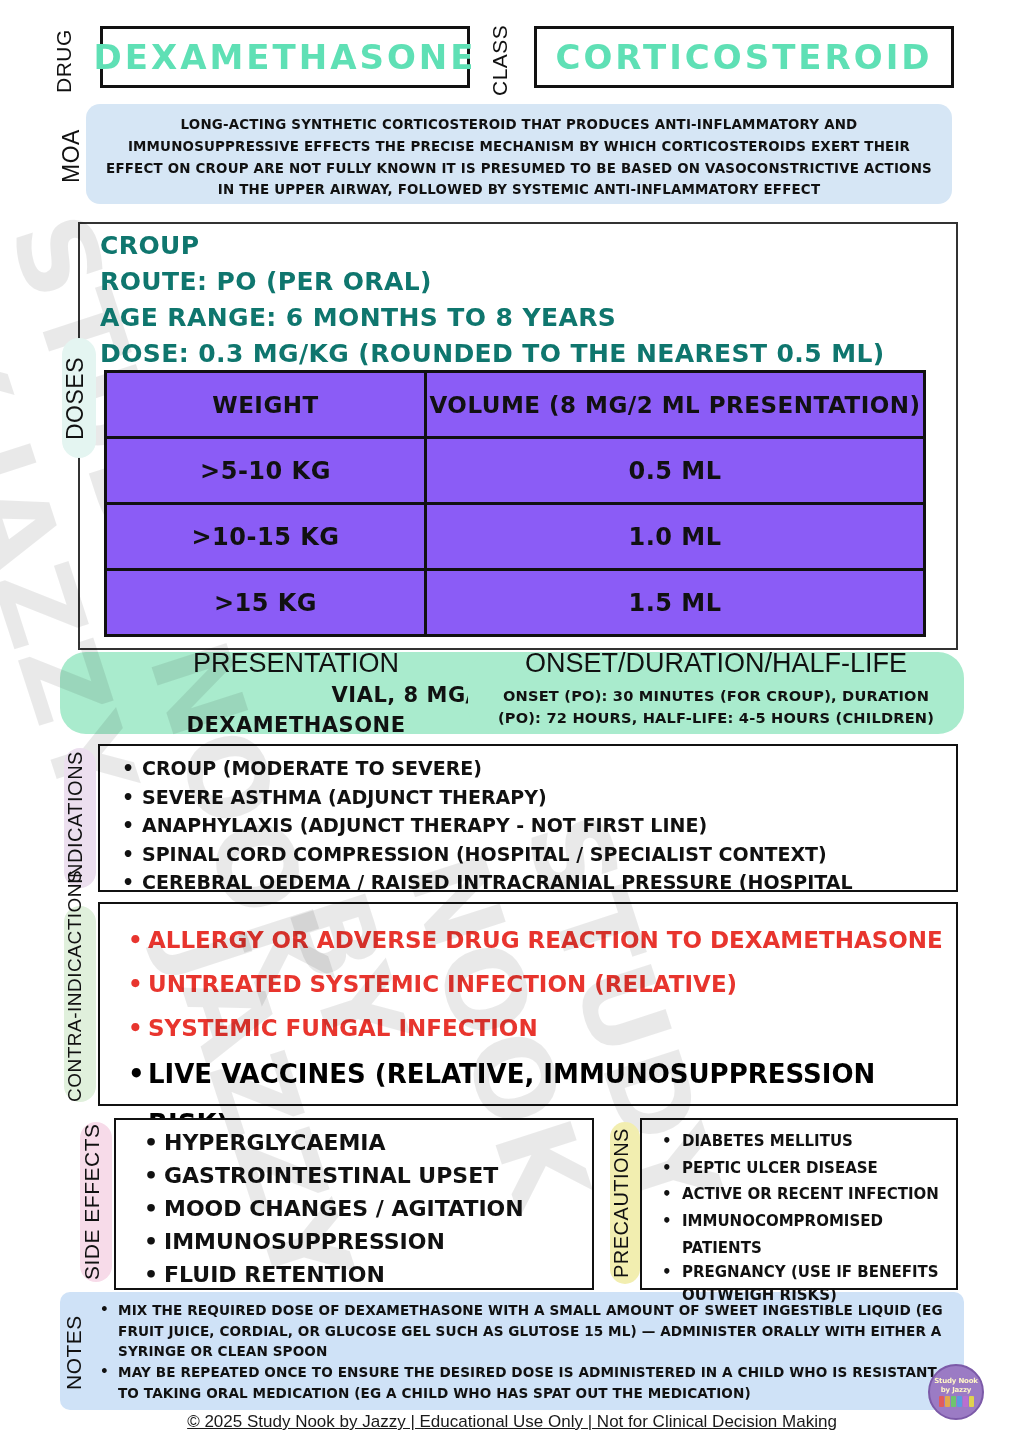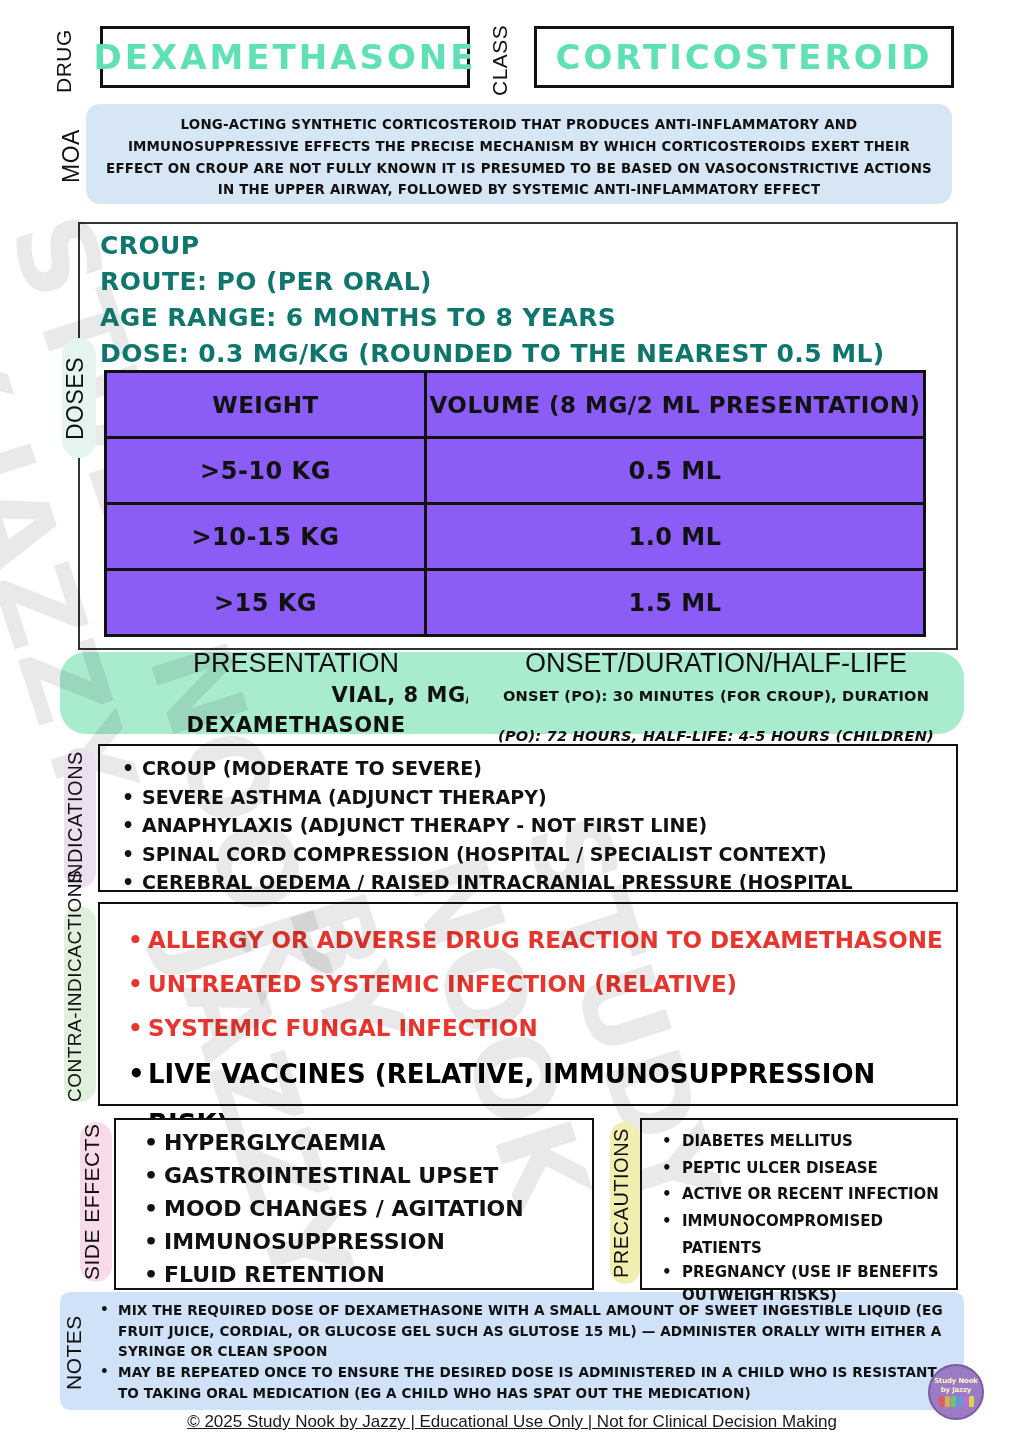--- a/index.html
+++ b/index.html
@@ -232,21 +232,21 @@
 
   <div class="mint-panel" style="left:60px; top:652px; width:472px; height:82px;">
     <div class="mint-title" style="margin-top:-4px;">PRESENTATION</div>
     <div class="mint-body" style="font-size:21px; margin-top:4px; letter-spacing:0.5px;text-align:right;">VIAL, 8 MG/2 ML</div>
     <div class="mint-body" style="font-size:21px; margin-top:6px; letter-spacing:0.5px;">DEXAMETHASONE</div>
   </div>
 
   <div class="mint-panel" style="left:468px; top:652px; width:496px; height:82px;">
     <div class="mint-title" style="margin-top:-4px;">ONSET/DURATION/HALF-LIFE</div>
     <div class="mint-body" style="font-size:14.6px; margin-top:8px; letter-spacing:0.2px;">ONSET (PO): 30 MINUTES (FOR CROUP),  DURATION</div>
-    <div class="mint-body" style="font-size:14.6px; margin-top:23px; letter-spacing:0.2px;font-style:italic;">(PO): 72 HOURS, HALF-LIFE: 4-5 HOURS (CHILDREN)</div>
+    <div class="mint-body" style="font-size:14.6px; margin-top:5px; letter-spacing:0.2px;">(PO): 72 HOURS, HALF-LIFE: 4-5 HOURS (CHILDREN)</div>
   </div>
 
   <div class="vlabel vpill" style="left:64px; top:748px; height:140px; width:32px; font-size:20px; background:#ecdfef;">INDICATIONS</div>
   <div class="listbox" style="left:98px; top:744px; width:860px; height:148px;">
     <ul class="bl" style="padding:8px 0 0 16px;">
       <li style="font-size:19px; line-height:1.5;">CROUP (MODERATE TO SEVERE)</li>
       <li style="font-size:19px; line-height:1.5;">SEVERE ASTHMA (ADJUNCT THERAPY)</li>
       <li style="font-size:19px; line-height:1.5;">ANAPHYLAXIS (ADJUNCT THERAPY - NOT FIRST LINE)</li>
       <li style="font-size:19px; line-height:1.5;">SPINAL CORD COMPRESSION (HOSPITAL / SPECIALIST CONTEXT)</li>
       <li style="font-size:19px; line-height:1.5;">CEREBRAL OEDEMA / RAISED INTRACRANIAL PRESSURE (HOSPITAL CONTEXT)</li>

